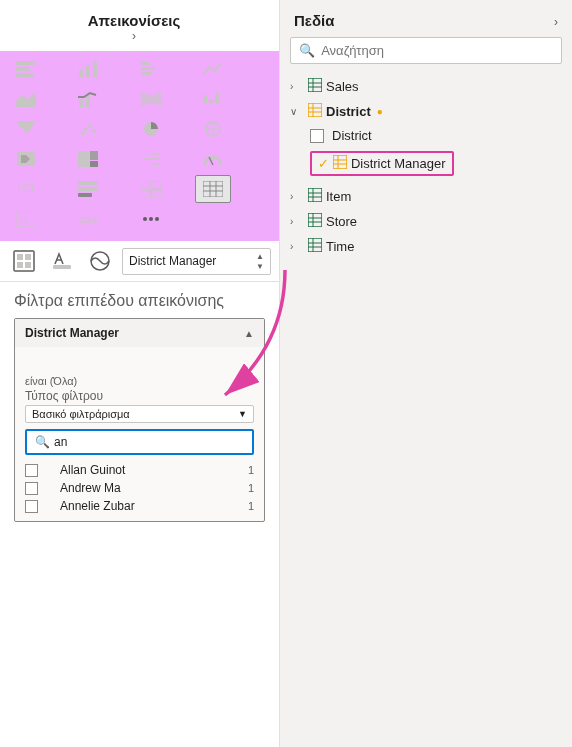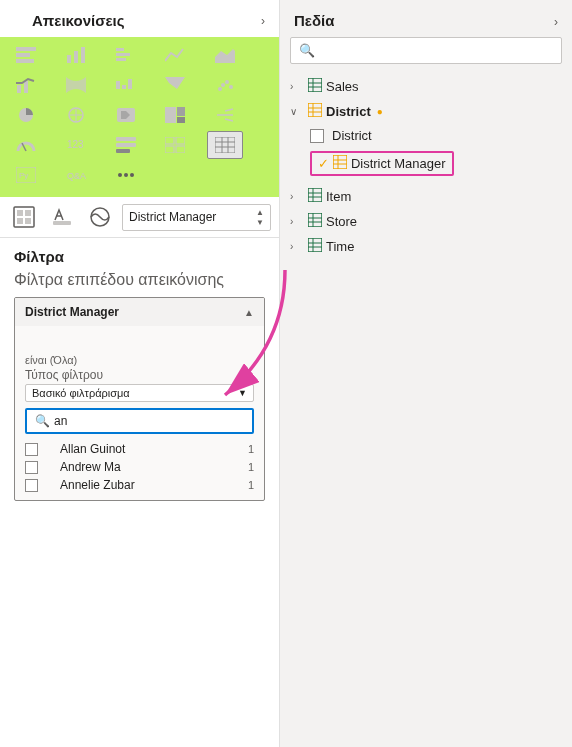--- a/index.html
+++ b/index.html
@@ -21,43 +21,44 @@
       border-right: 1px solid #e0e0e0;
       display: flex;
       flex-direction: column;
       height: 747px;
     }
 
     .panel-header {
       display: flex;
       justify-content: space-between;
       align-items: center;
-      padding: 12px 14px 8px 32px;
-      background: #fff;
+      padding: 12px 14px 8px 3px;
+      background: #fff;
+      flex-direction: column;
     }
 
     .panel-title {
       font-size: 15px;
       font-weight: 600;
       color: #201f1e;
     }
 
     .panel-expand-icon {
       font-size: 12px;
       color: #605e5c;
       cursor: pointer;
     }
 
     
     .viz-grid {
       display: grid;
-      grid-template-columns: repeat(5, 1fr);
+      grid-template-columns: repeat(4, 1fr);
       gap: 2px;
       padding: 4px 24px 8px 8px;
-      background: #bef264;
+      background: #f0abfc;
     }
 
     .viz-icon {
       width: 36px;
       height: 28px;
       display: flex;
       align-items: center;
       justify-content: center;
       cursor: pointer;
       border-radius: 2px;
@@ -524,21 +525,20 @@
     <div class="field-dropdown">
       <span>District Manager</span>
       <div class="field-dropdown-arrows">
         <span>▲</span>
         <span>▼</span>
       </div>
     </div>
   </div>
 
   <div class="filters-section">
-    <div class="filters-title">Φίλτρα</div>
     <div class="filters-sublabel">Φίλτρα επιπέδου απεικόνισης</div>
 
     <div class="filter-card">
       <div class="filter-card-header">
         <span class="filter-card-title">District Manager</span>
         <span style="font-size:10px;color:#605e5c;">▲</span>
       </div>
       <div class="filter-card-body">
         <div class="filter-meta">είναι (Όλα)</div>
         <div class="filter-type-label">Τύπος φίλτρου</div>
@@ -572,20 +572,21 @@
 </div>
 
 <div class="right-panel">
   <div class="right-header">
     <span class="right-title">Πεδία</span>
     <span class="panel-expand-icon">›</span>
   </div>
 
   <div class="search-bar">
     <span style="color:#605e5c;font-size:13px;">🔍</span>
+    <input type="text" style="border: none; outline: none; font-size: 13px; color: rgb(161, 159, 157); background: transparent; flex: 1 1 0%;" placeholder="Αναζήτηση">
   </div>
 
   <div class="field-tree">
 
     <div class="tree-item">
       <span class="expand-icon">›</span>
       <span class="table-icon">
         <svg width="14" height="14" viewBox="0 0 14 14">
             <rect x="0" y="0" width="14" height="14" rx="1" fill="none" stroke="#217346" stroke-width="1.5"></rect>
             <line x1="0" y1="5" x2="14" y2="5" stroke="#217346" stroke-width="1"></line>

